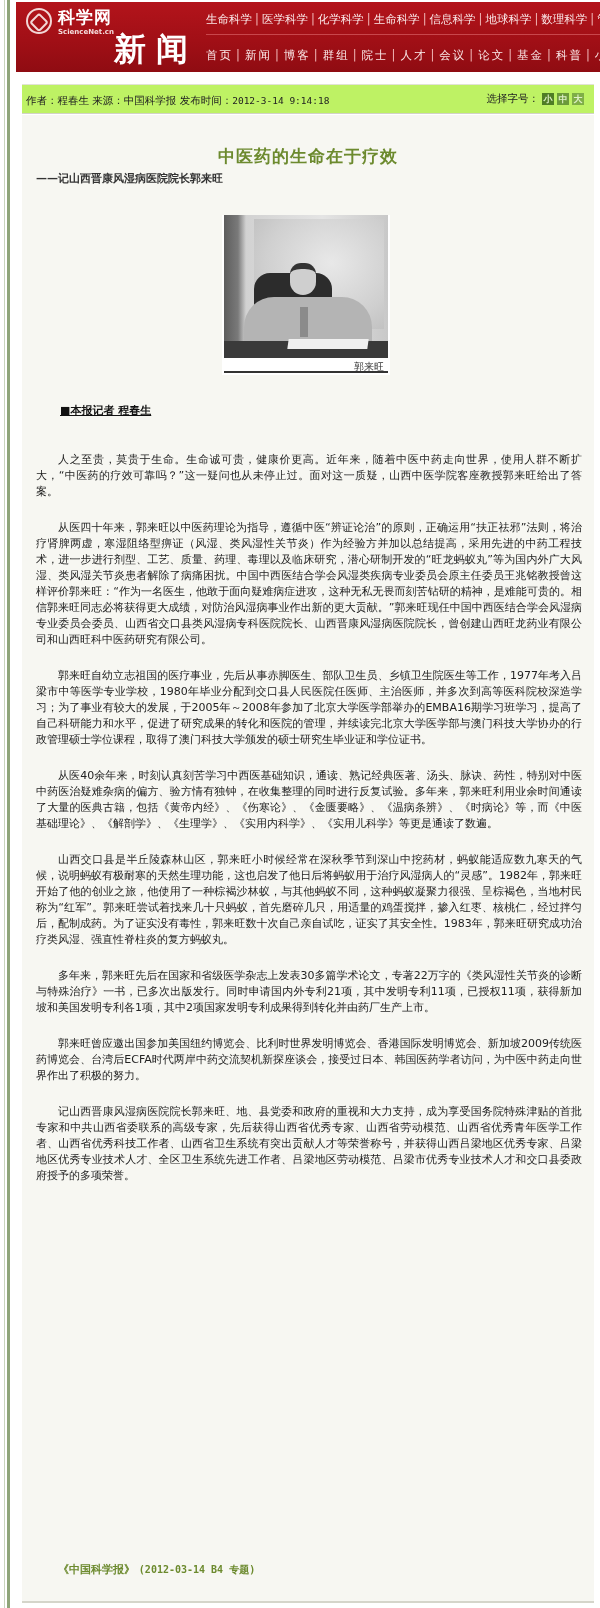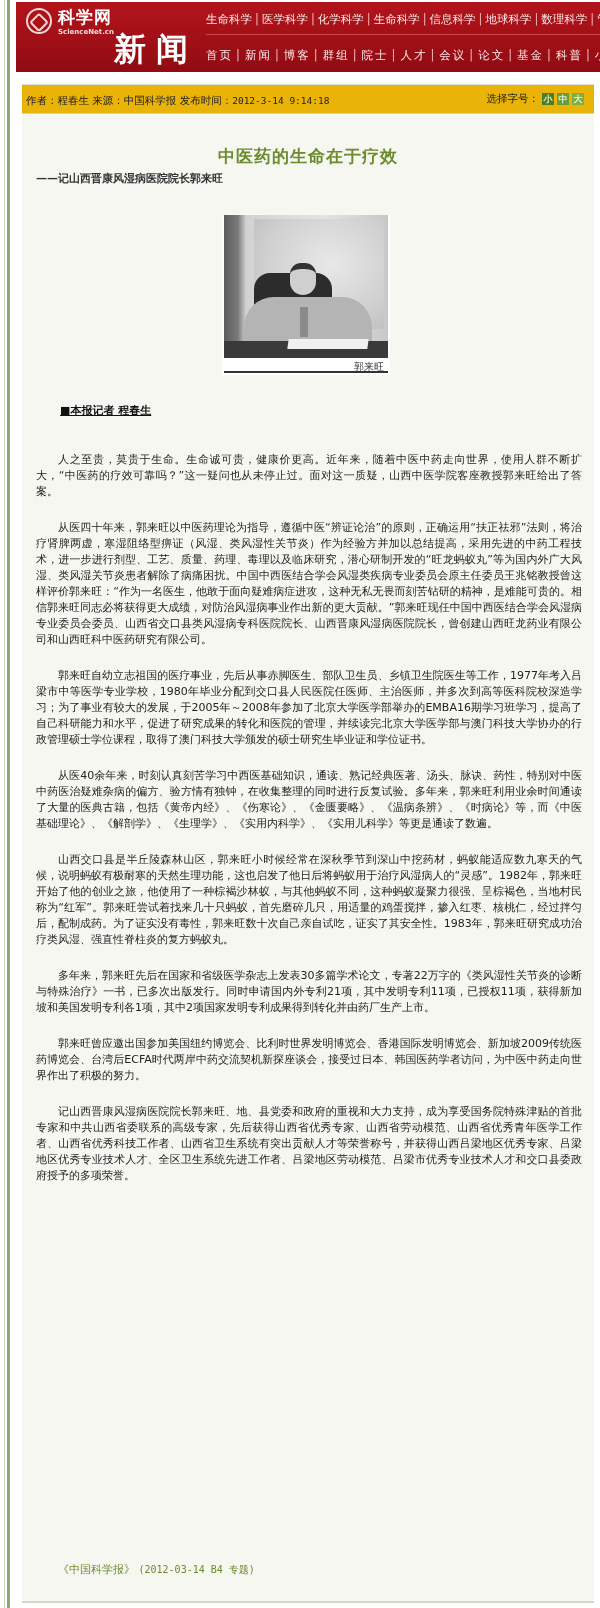--- a/index.html
+++ b/index.html
@@ -17,21 +17,21 @@
   .logo-sub { position: absolute; left: 36px; top: 22px; font-size: 7px; font-weight: bold; color: #f6dede; font-family: "DejaVu Sans", sans-serif; }
   .section-name { position: absolute; left: 98px; top: 26px; font-size: 32px; font-weight: bold; color: #ffffff; letter-spacing: 10px; }
 
   .nav { position: absolute; left: 190px; width: 400px; white-space: nowrap; font-size: 11.5px; color: #fbe9e9; }
   .nav-1 { top: 10px; }
   .nav-2 { top: 46px; letter-spacing: 2px; }
   .nav-sep-line { position: absolute; left: 190px; top: 32px; width: 394px; height: 1px; background: #c8464c; }
   .nav a { color: #fbe9e9; text-decoration: none; }
   .nav .sep { color: #f0b5b5; margin: 0 3px; }
 
-  .meta-bar { position: absolute; left: 22px; top: 84px; width: 572px; height: 30px; background: #eab308; border-top: 1px solid #e2e2d6; border-bottom: 1px solid #d2d2c6; }
+  .meta-bar { position: absolute; left: 22px; top: 84px; width: 572px; height: 30px; background: #bef264; border-top: 1px solid #e2e2d6; border-bottom: 1px solid #d2d2c6; }
   .meta-left { position: absolute; left: 4px; top: 9px; font-size: 10.5px; color: #222; white-space: nowrap; }
   .meta-left .num { font-family: "DejaVu Sans Mono", monospace; font-size: 9.5px; }
   .meta-right { position: absolute; right: 10px; top: 7px; font-size: 10.5px; color: #222; display: flex; align-items: center; }
   .fs-btn { display: inline-block; width: 12px; height: 12px; margin-left: 3px; background: #4f7d25; color: #dff0c8; font-size: 9px; line-height: 12px; text-align: center; font-weight: bold; cursor: pointer; }
   .fs-btn.mid { background: #6b9a3a; }
   .fs-btn.big { background: #7fae47; }
 
   .content { position: absolute; left: 22px; top: 115px; width: 572px; height: 1488px; background: #f7f7f2; border-bottom: 2px solid #d5d5ca; }
 
   .title { position: absolute; left: 0; top: 30px; width: 572px; text-align: center; font-size: 17px; color: #6c8a2e; letter-spacing: 1px; }
@@ -47,21 +47,21 @@
   .photo .desk { position: absolute; left: 0; top: 126px; width: 164px; height: 17px; background: #3a3a3a; }
   .photo .paper { position: absolute; left: 64px; top: 124px; width: 80px; height: 10px; background: #f0f0f0; transform: skewX(-8deg); }
   .photo-caption { position: absolute; right: 6px; top: 145px; font-size: 10px; color: #333; }
   .photo-rule { position: absolute; left: 2px; top: 156px; width: 164px; height: 2px; background: #333; }
 
   .byline { position: absolute; left: 38px; top: 288px; font-size: 11px; font-weight: bold; color: #111; text-decoration: underline; }
 
   .article { position: absolute; left: 14px; top: 337px; width: 546px; font-size: 11px; line-height: 16px; color: #222; }
   .article p { text-indent: 22px; margin-bottom: 20px; text-align: justify; }
 
-  .source { position: absolute; left: 36px; top: 1447px; font-size: 11px; color: #6c8a2e; white-space: nowrap; }
+  .source { position: absolute; left: 36px; top: 1447px; font-size: 11px; color: #6c8a2e; white-space: nowrap; font-weight: bold; }
   .source .date { font-family: "DejaVu Sans Mono", monospace; font-size: 10px; color: #6c8a2e; }
 </style>
 </head>
 <body>
 
 <div class="left-rail"></div>
 
 <div class="header">
   <div class="logo">
     <span class="logo-emblem"></span>

